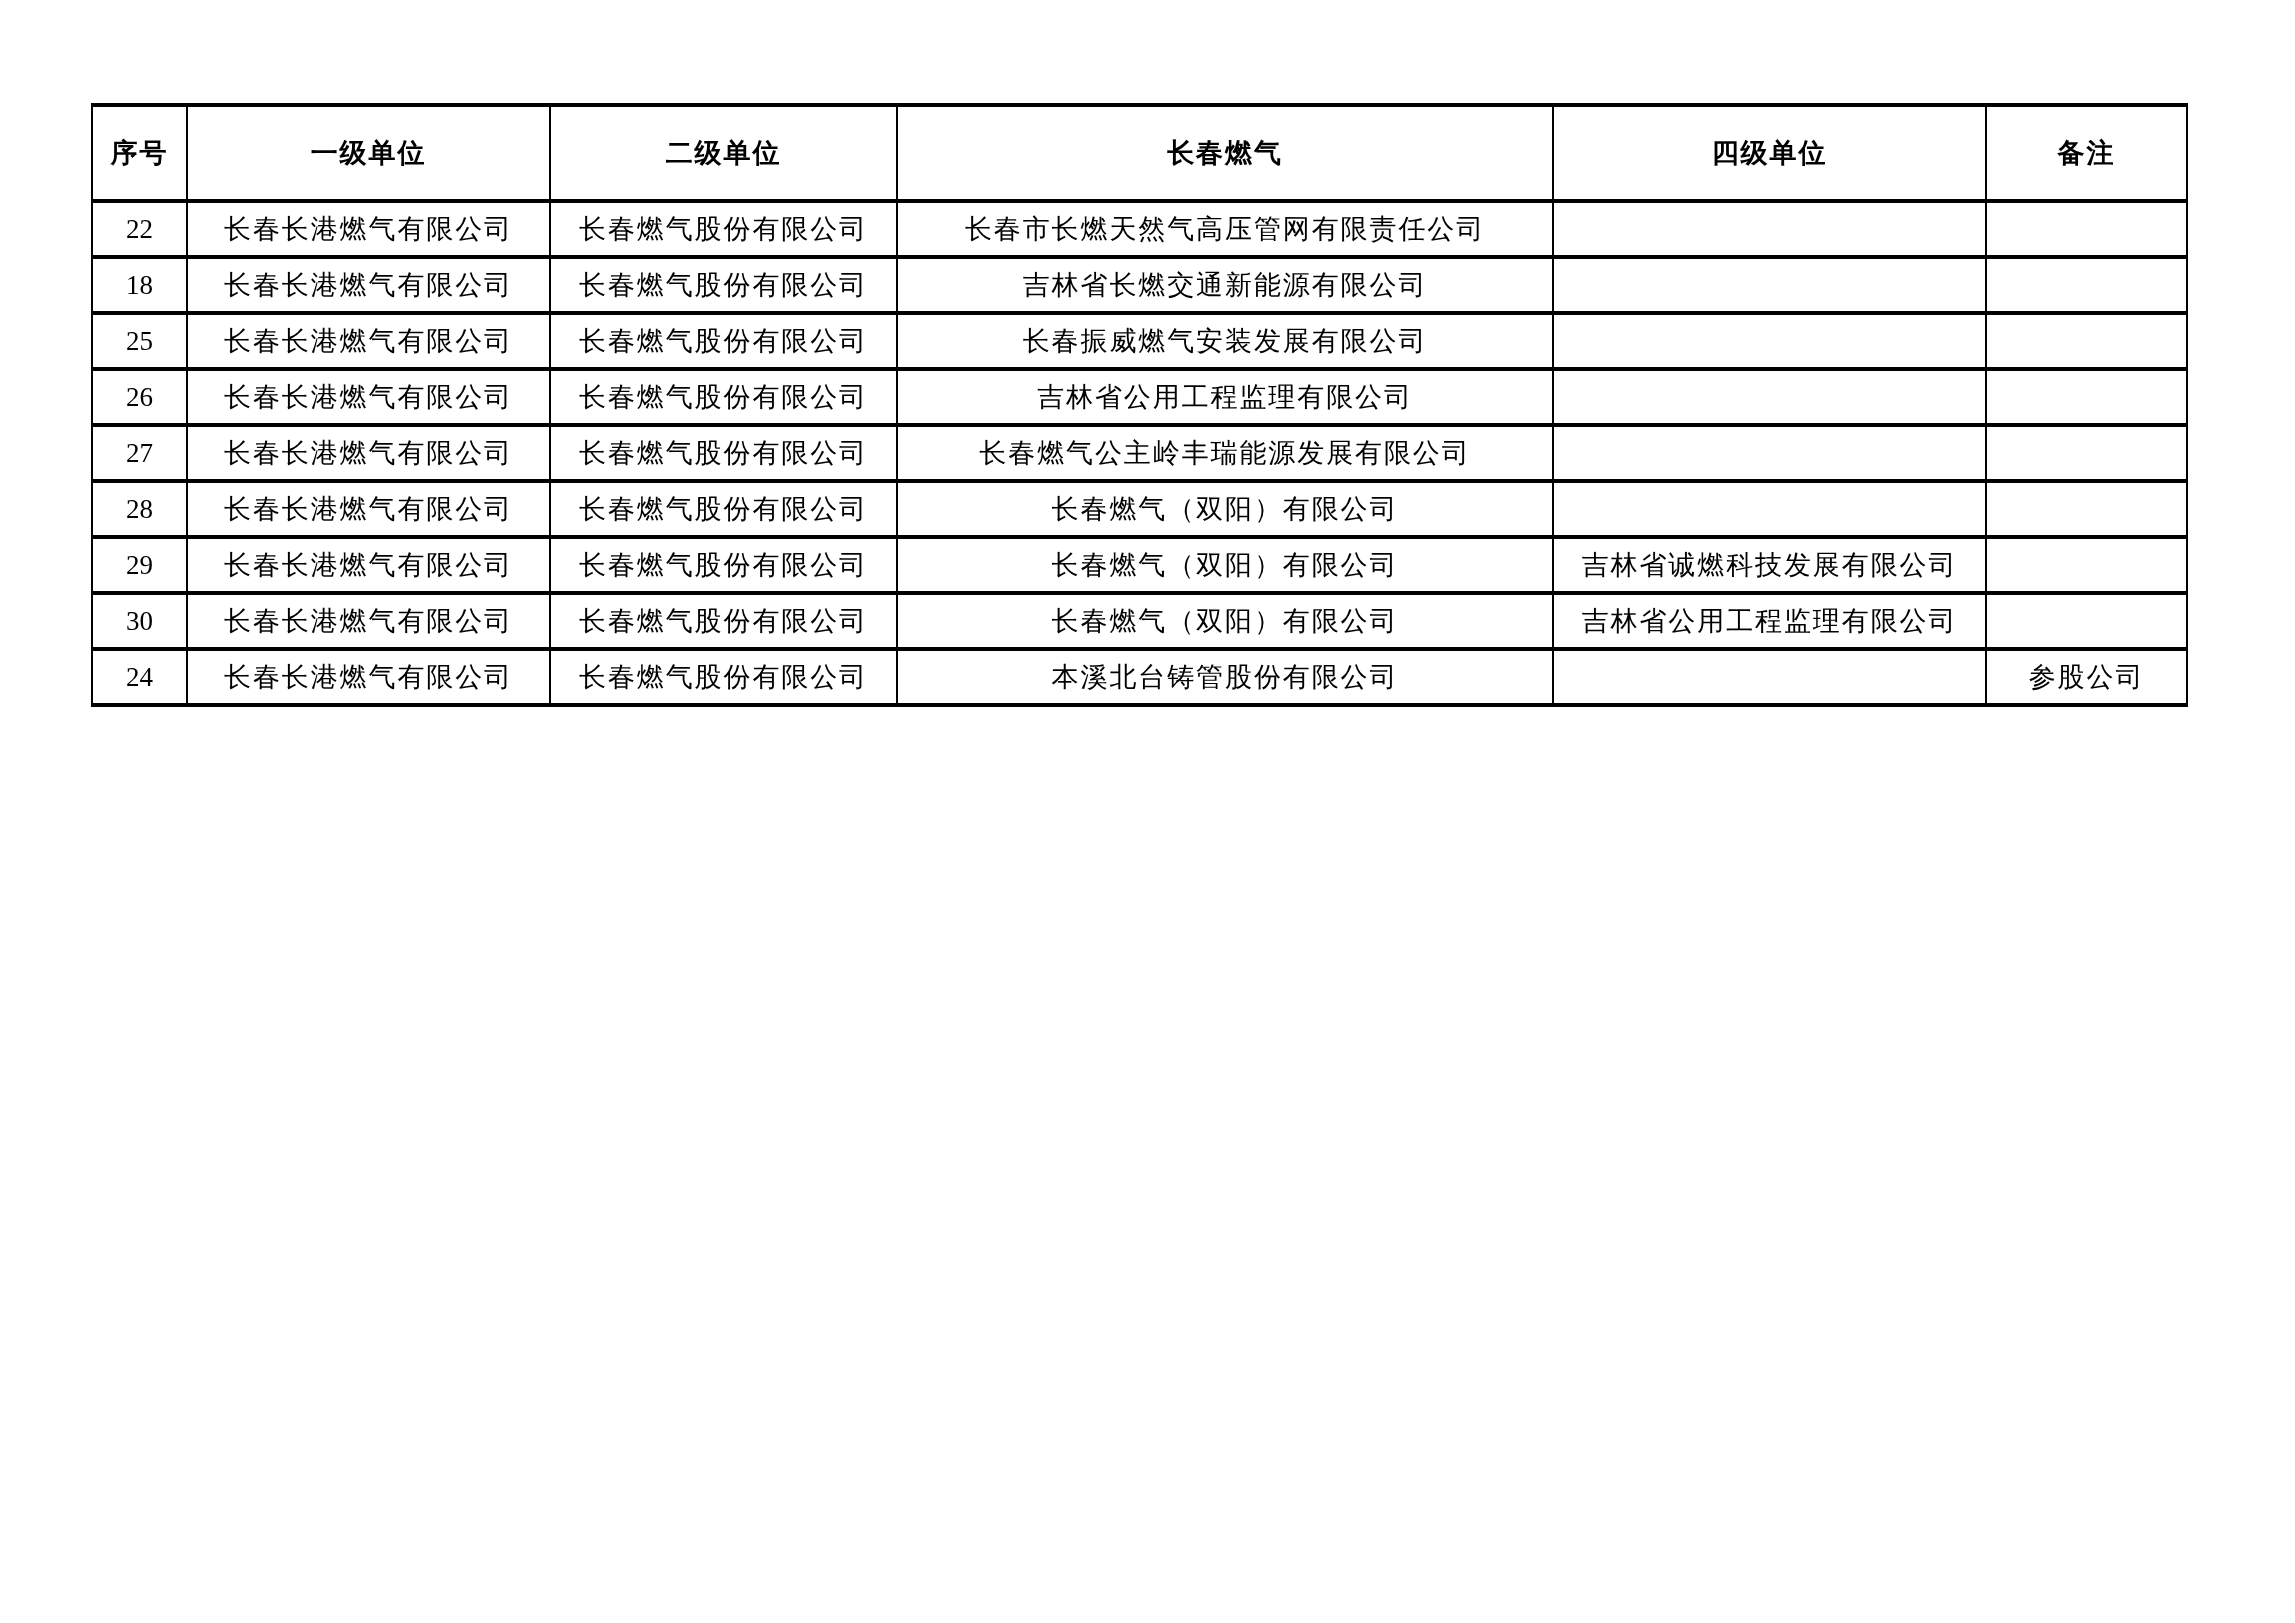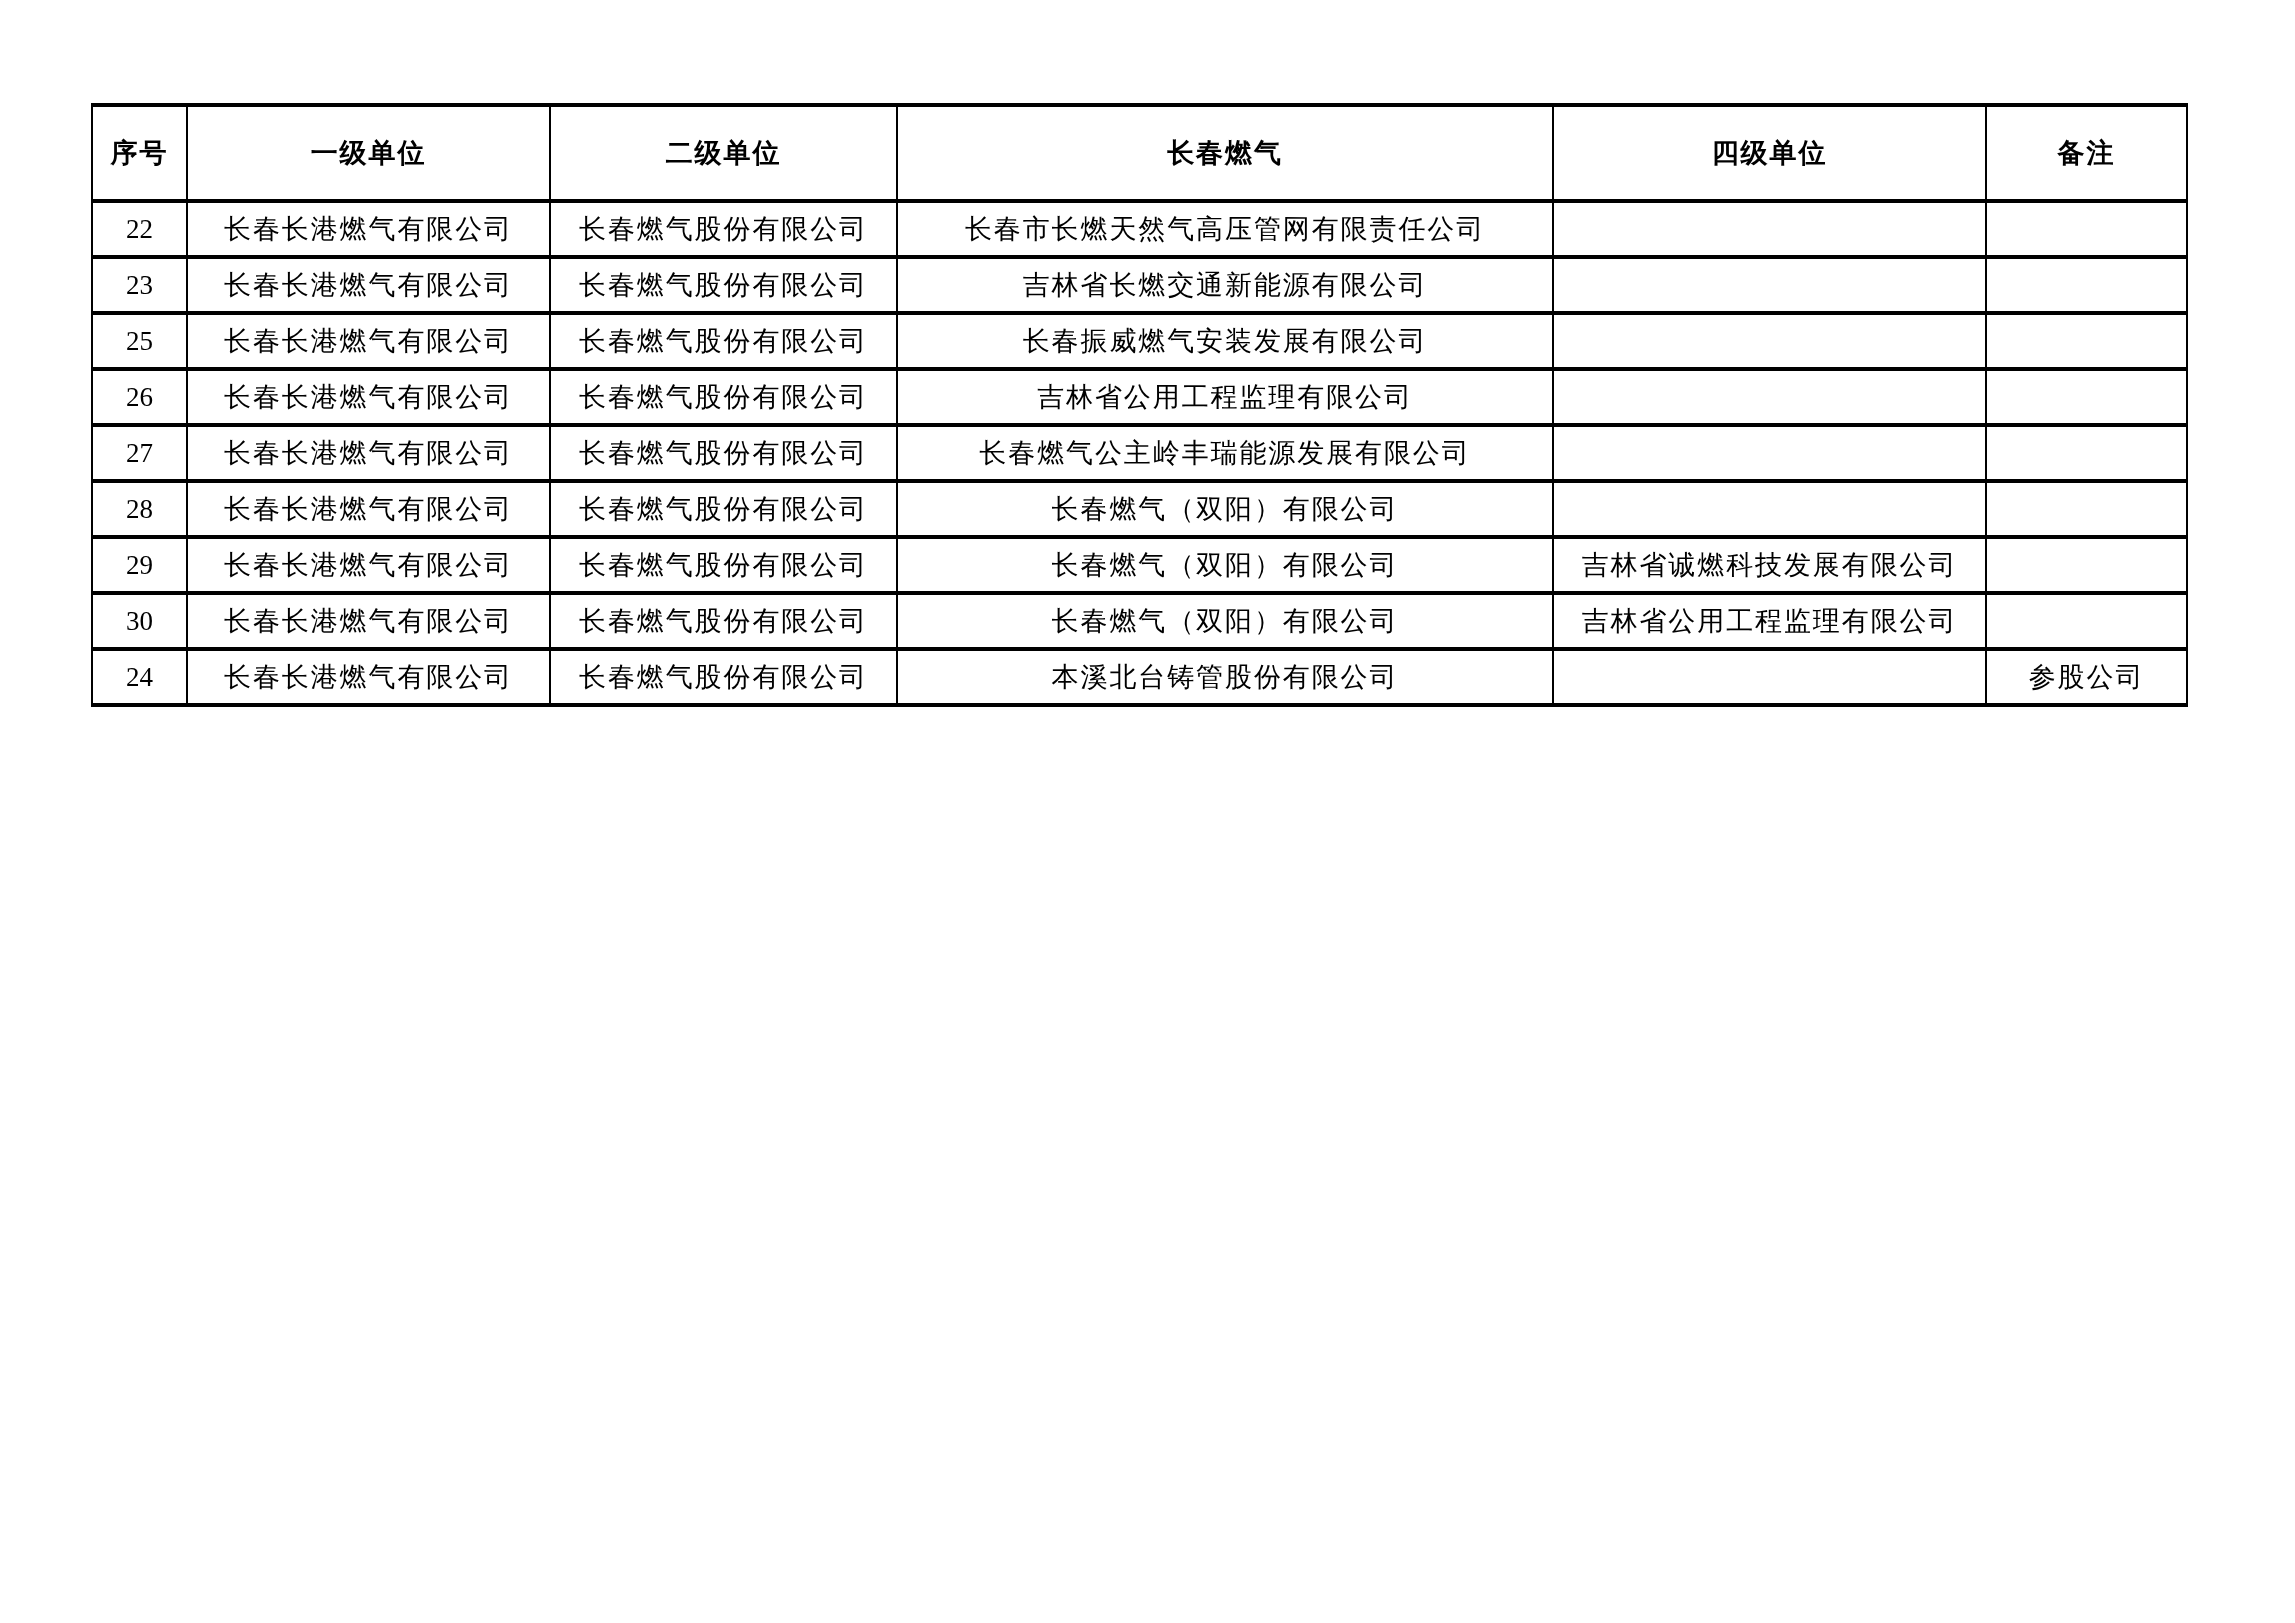--- a/index.html
+++ b/index.html
@@ -85,21 +85,21 @@
     <tbody>
       <tr>
         <td class="num-cell">22</td>
         <td>长春长港燃气有限公司</td>
         <td>长春燃气股份有限公司</td>
         <td>长春市长燃天然气高压管网有限责任公司</td>
         <td></td>
         <td></td>
       </tr>
       <tr>
-        <td class="num-cell">23</td>
+        <td class="num-cell">18</td>
         <td>长春长港燃气有限公司</td>
         <td>长春燃气股份有限公司</td>
         <td>吉林省长燃交通新能源有限公司</td>
         <td></td>
         <td></td>
       </tr>
       <tr>
         <td class="num-cell">25</td>
         <td>长春长港燃气有限公司</td>
         <td>长春燃气股份有限公司</td>

